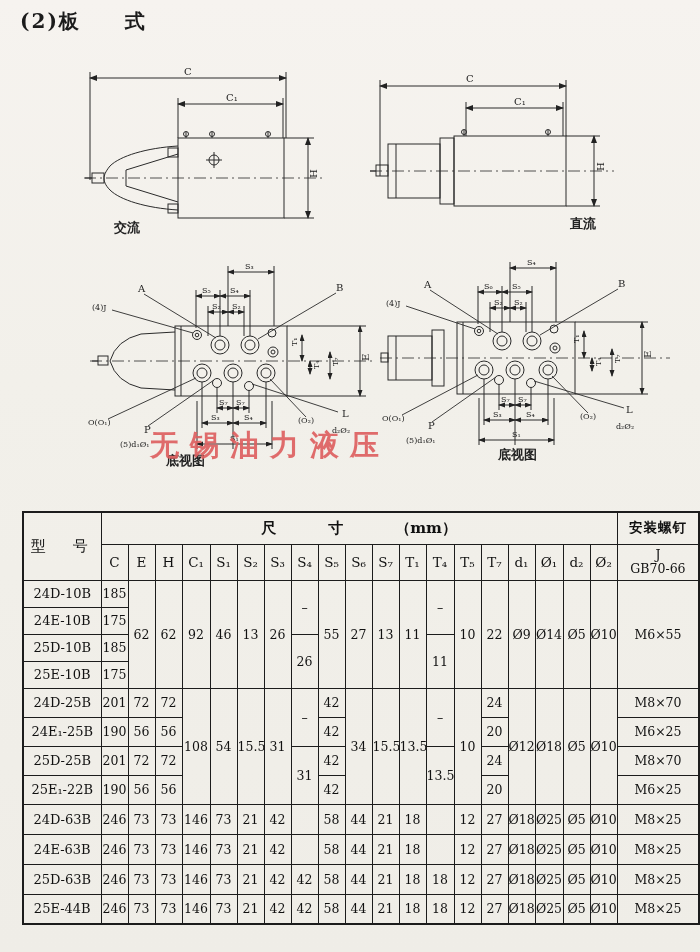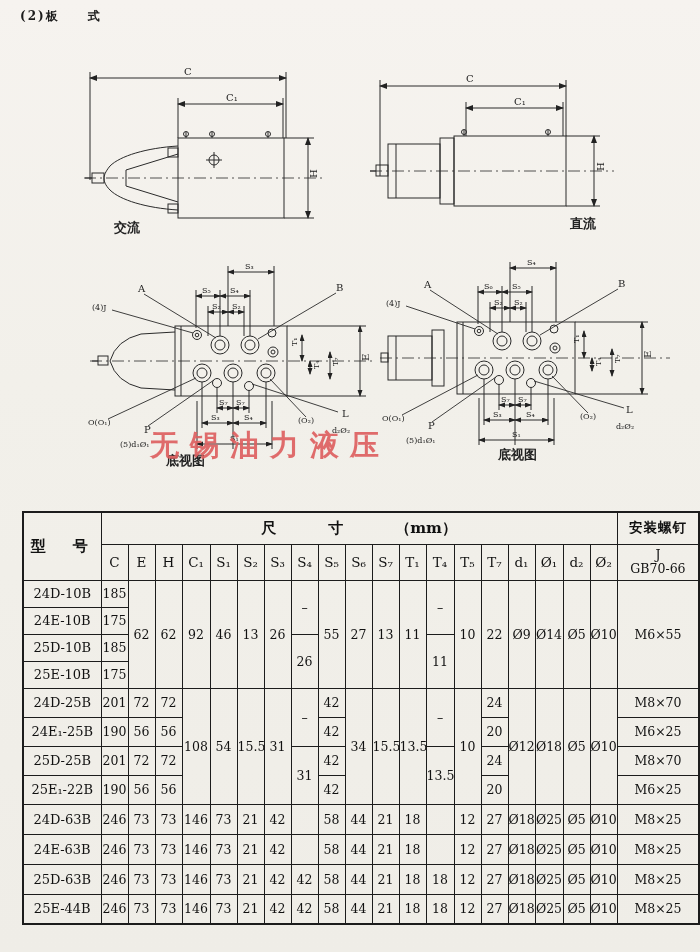--- a/index.html
+++ b/index.html
@@ -1,36 +1,36 @@
 <!DOCTYPE html>
 <html><head>
 <meta charset="utf-8">
 <style>
   html,body{margin:0;padding:0;}
   .page{position:relative;width:700px;height:952px;background:#f3f1ec;overflow:hidden;
         font-family:"DejaVu Serif","Liberation Serif",serif;color:#1b1b1b;}
   .page::before{content:"";position:absolute;inset:0;
         background:linear-gradient(180deg,#f6f3ef 0%,#f2f0ea 40%,#efede7 100%);}
   .layer{position:absolute;z-index:2;}
-  .heading{left:20px;top:8px;font-size:12px;font-weight:bold;letter-spacing:2px;}
+  .heading{left:20px;top:8px;font-size:20px;font-weight:bold;letter-spacing:2px;}
   .svgbox{position:absolute;z-index:2;}
   svg text{font-family:"DejaVu Serif","Liberation Serif",serif;fill:#222;}
   .dimlbl{font-size:10px;}
   .dimsm{font-size:8px;}
   .cn{font-size:13px;font-weight:bold;}
   .watermark{position:absolute;left:150px;top:430px;width:400px;z-index:6;line-height:1.05;}
   .wm1{font-size:29px;letter-spacing:11px;color:rgba(221,95,95,.92);font-weight:bold;}
   .wm2{font-size:33px;letter-spacing:4px;color:rgba(233,130,130,.95);}
   .tablewrap{position:absolute;left:22px;top:511px;z-index:3;}
   table{border-collapse:collapse;table-layout:fixed;width:675px;border:2px solid #1c1c1c;}
   td,th{border:1px solid #1c1c1c;text-align:center;vertical-align:middle;padding:0;
         font-size:12.5px;font-weight:normal;color:#111;overflow:hidden;white-space:nowrap;}
   tr.h1{height:32px;} tr.h2{height:36px;}
   tr.g1{height:27px;} tr.g2{height:29px;} tr.g3{height:30px;}
-  .modelhead{font-size:15px;letter-spacing:6px;font-weight:bold;}
+  .modelhead{font-size:15px;letter-spacing:6px;font-weight:normal;}
   .dimhead{display:flex;justify-content:center;align-items:center;gap:52px;font-size:15px;font-weight:bold;}
   .screwhead{font-size:13.5px;font-weight:bold;letter-spacing:1px;}
   .screwsub div{line-height:1.15;font-size:12.5px;}
   .colh{font-size:13.5px;}
   .modelcell{font-size:13px;}
   .footnote{left:24px;top:931px;font-size:13.5px;font-weight:bold;letter-spacing:.5px;}
 </style>
 </head>
 <body>
 

